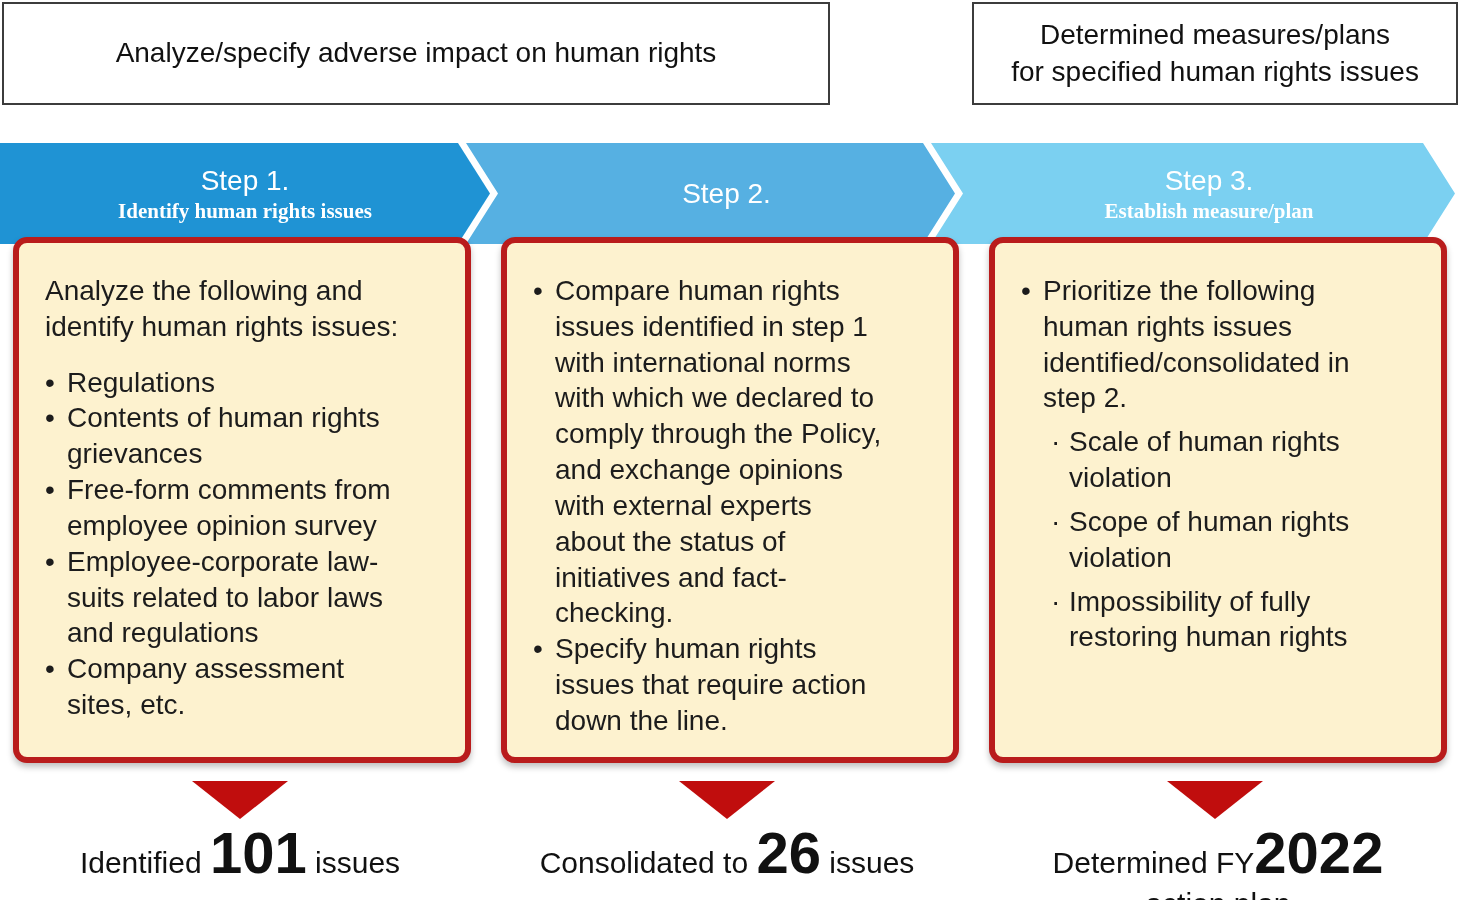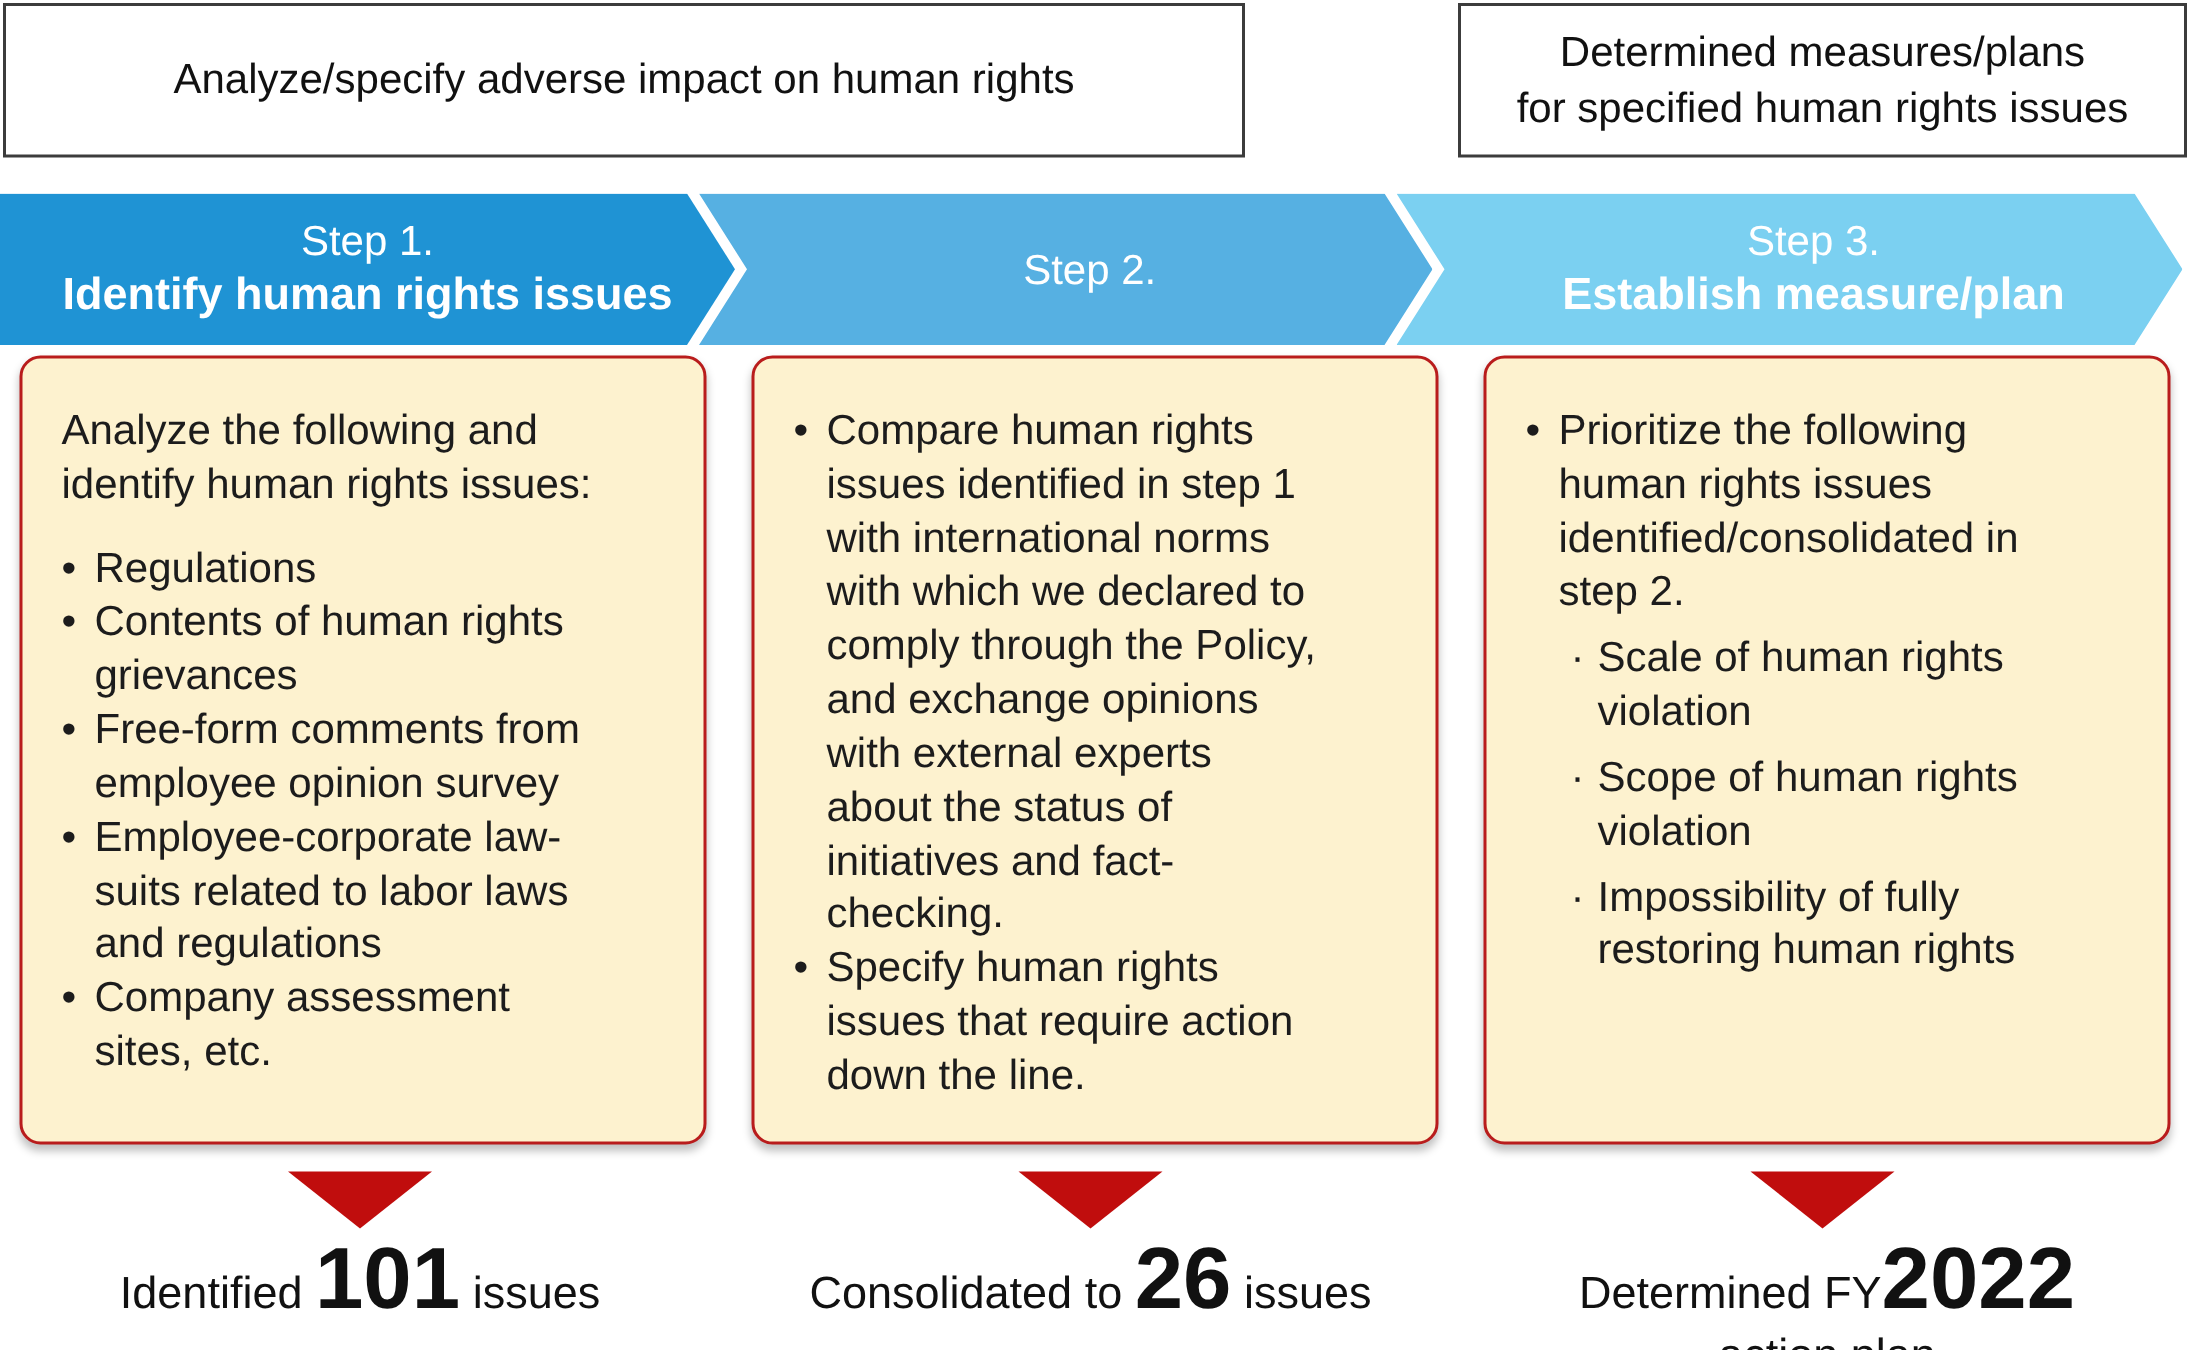--- a/index.html
+++ b/index.html
@@ -29,48 +29,48 @@
     justify-content: center;
     font-size: 28px;
     line-height: 1.3;
     text-align: center;
     color: #111111;
   }
   .banner-left  { left: 2px;   width: 828px; }
   .banner-right { left: 972px; width: 486px; }
 
   
-  .band { position: absolute; top: 129px; left: 0; width: 1236px; height: 101px; }
+  .band { position: absolute; top: 143px; left: 0; width: 1236px; height: 101px; }
   .seg {
     position: absolute;
     top: 0;
     height: 101px;
     display: flex;
     flex-direction: column;
     align-items: center;
     justify-content: center;
     color: #ffffff;
     text-align: center;
   }
   .seg1 { left: 0;     width: 490px;
     clip-path: polygon(0 0, calc(100% - 32px) 0, 100% 50%, calc(100% - 32px) 100%, 0 100%); }
   .seg2 { left: 466px; width: 489px; padding-left: 32px;
     clip-path: polygon(0 0, calc(100% - 32px) 0, 100% 50%, calc(100% - 32px) 100%, 0 100%, 32px 50%); gap: 20px; }
   .seg3 { left: 931px; width: 524px; padding-left: 32px;
     clip-path: polygon(0 0, calc(100% - 32px) 0, 100% 50%, calc(100% - 32px) 100%, 0 100%, 32px 50%); }
   .step-label { font-size: 28px; font-weight: 400; line-height: 1.25; }
-  .step-title { font-size: 30px; font-weight: 700; line-height: 1.25; }
+  .step-title { font-size: 21px; font-weight: 700; line-height: 1.25; font-family: Liberation Serif, serif; }
 
   
   .card {
     position: absolute;
     top: 237px;
     height: 526px;
     width: 458px;
-    border: 2px solid #b91c1c;
+    border: 6px solid #b91c1c;
     border-radius: 14px;
     background: #fdf2cf;
     box-shadow: 0 4px 6px rgba(0,0,0,0.25);
     padding: 30px 24px 0 26px;
     font-size: 28px;
     line-height: 1.28;
     color: #1c1c1c;
   }
   .card1 { left: 13px; }
   .card2 { left: 501px; }

